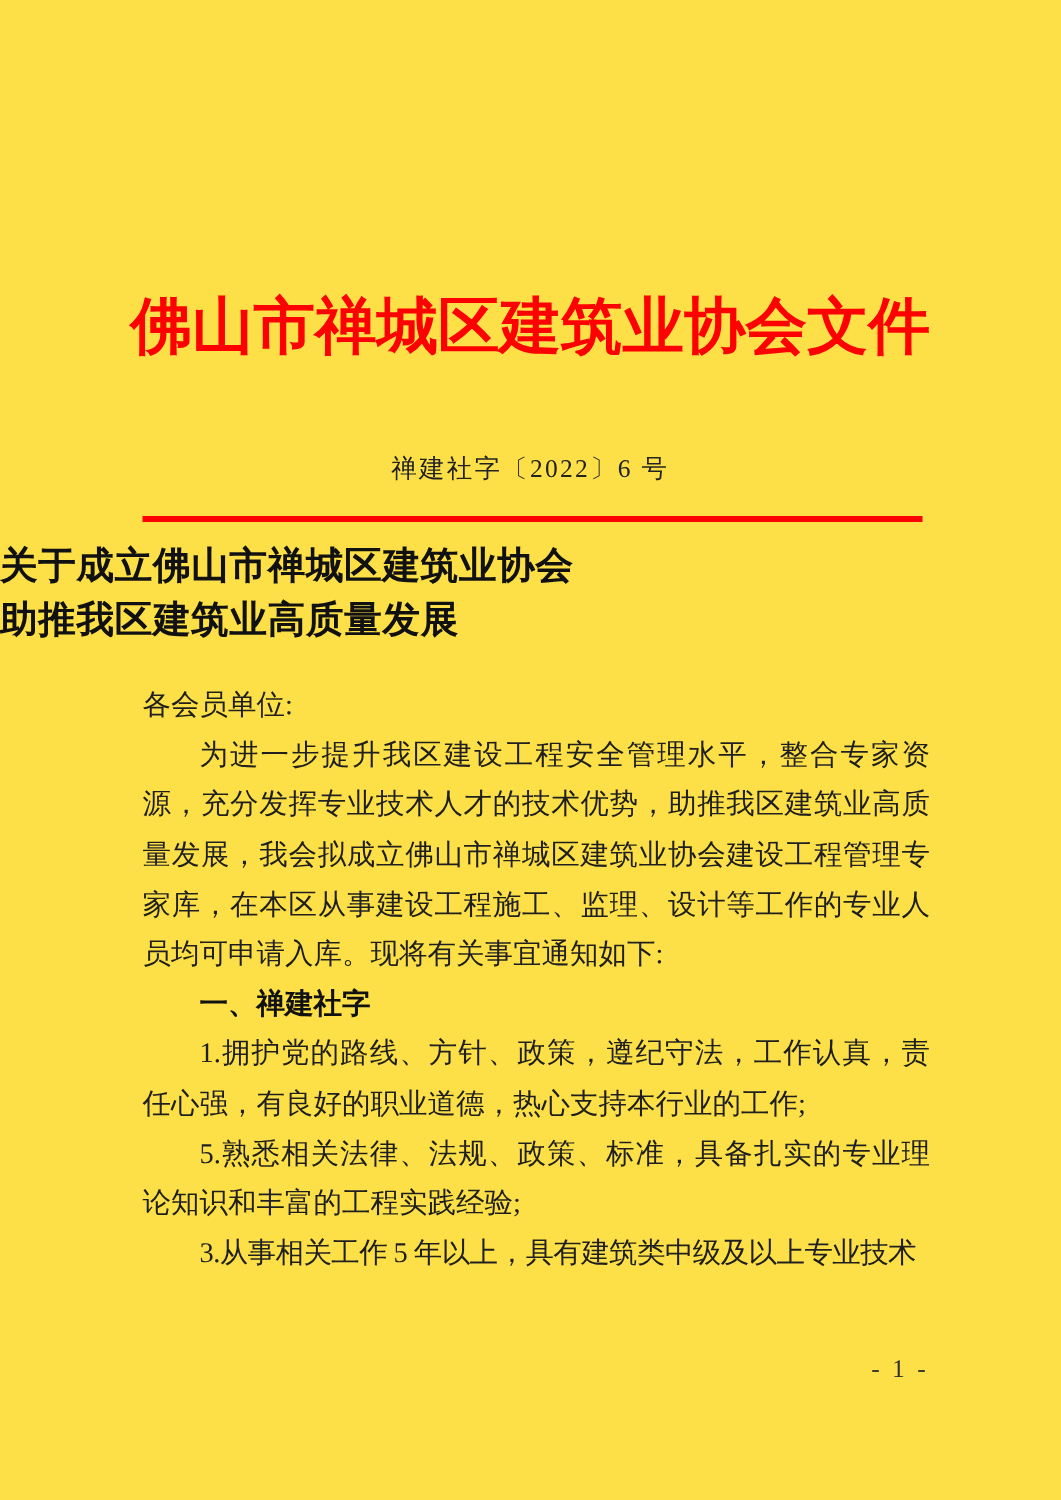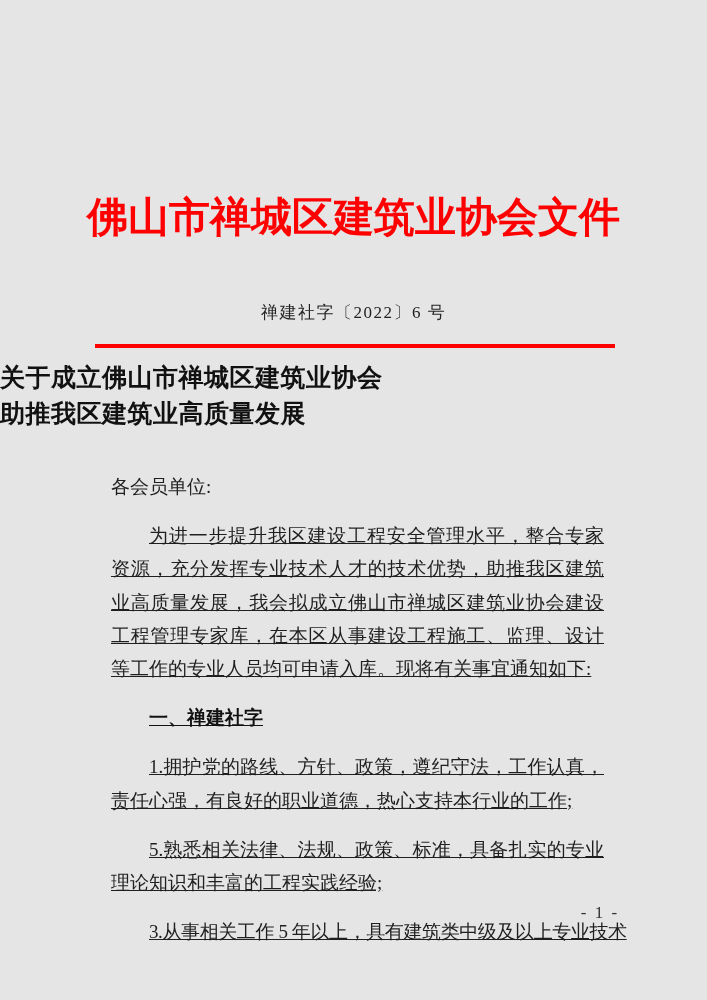--- a/index.html
+++ b/index.html
@@ -4,21 +4,21 @@
 <style>
   html, body {
     margin: 0;
     padding: 0;
     background: #ffffff;
   }
   .page {
     position: relative;
     width: 707px;
     height: 1000px;
-    background: #e5e5e5;
+    background: #fde047;
     overflow: hidden;
     font-family: "Liberation Serif", "DejaVu Serif", serif;
     color: #1f1f1f;
   }
   .org-title {
     position: absolute;
     top: 190px;
     left: 0;
     width: 100%;
     text-align: center;
@@ -64,26 +64,25 @@
     position: absolute;
     top: 454px;
     left: 95px;
     width: 525px;
     font-size: 19px;
     line-height: 33.2px;
     text-align: justify;
     color: #1f1f1f;
   }
   .body-text p {
-    margin: 16px;
+    margin: 0;
     padding: 0;
   }
   .indent {
     text-indent: 2em;
-    text-decoration: underline;
   }
   .section-heading {
     font-weight: 700;
     font-family: "Liberation Sans", "DejaVu Sans", sans-serif;
     color: #111111;
   }
   .one-line {
     white-space: nowrap;
     letter-spacing: -0.4px;
   }

